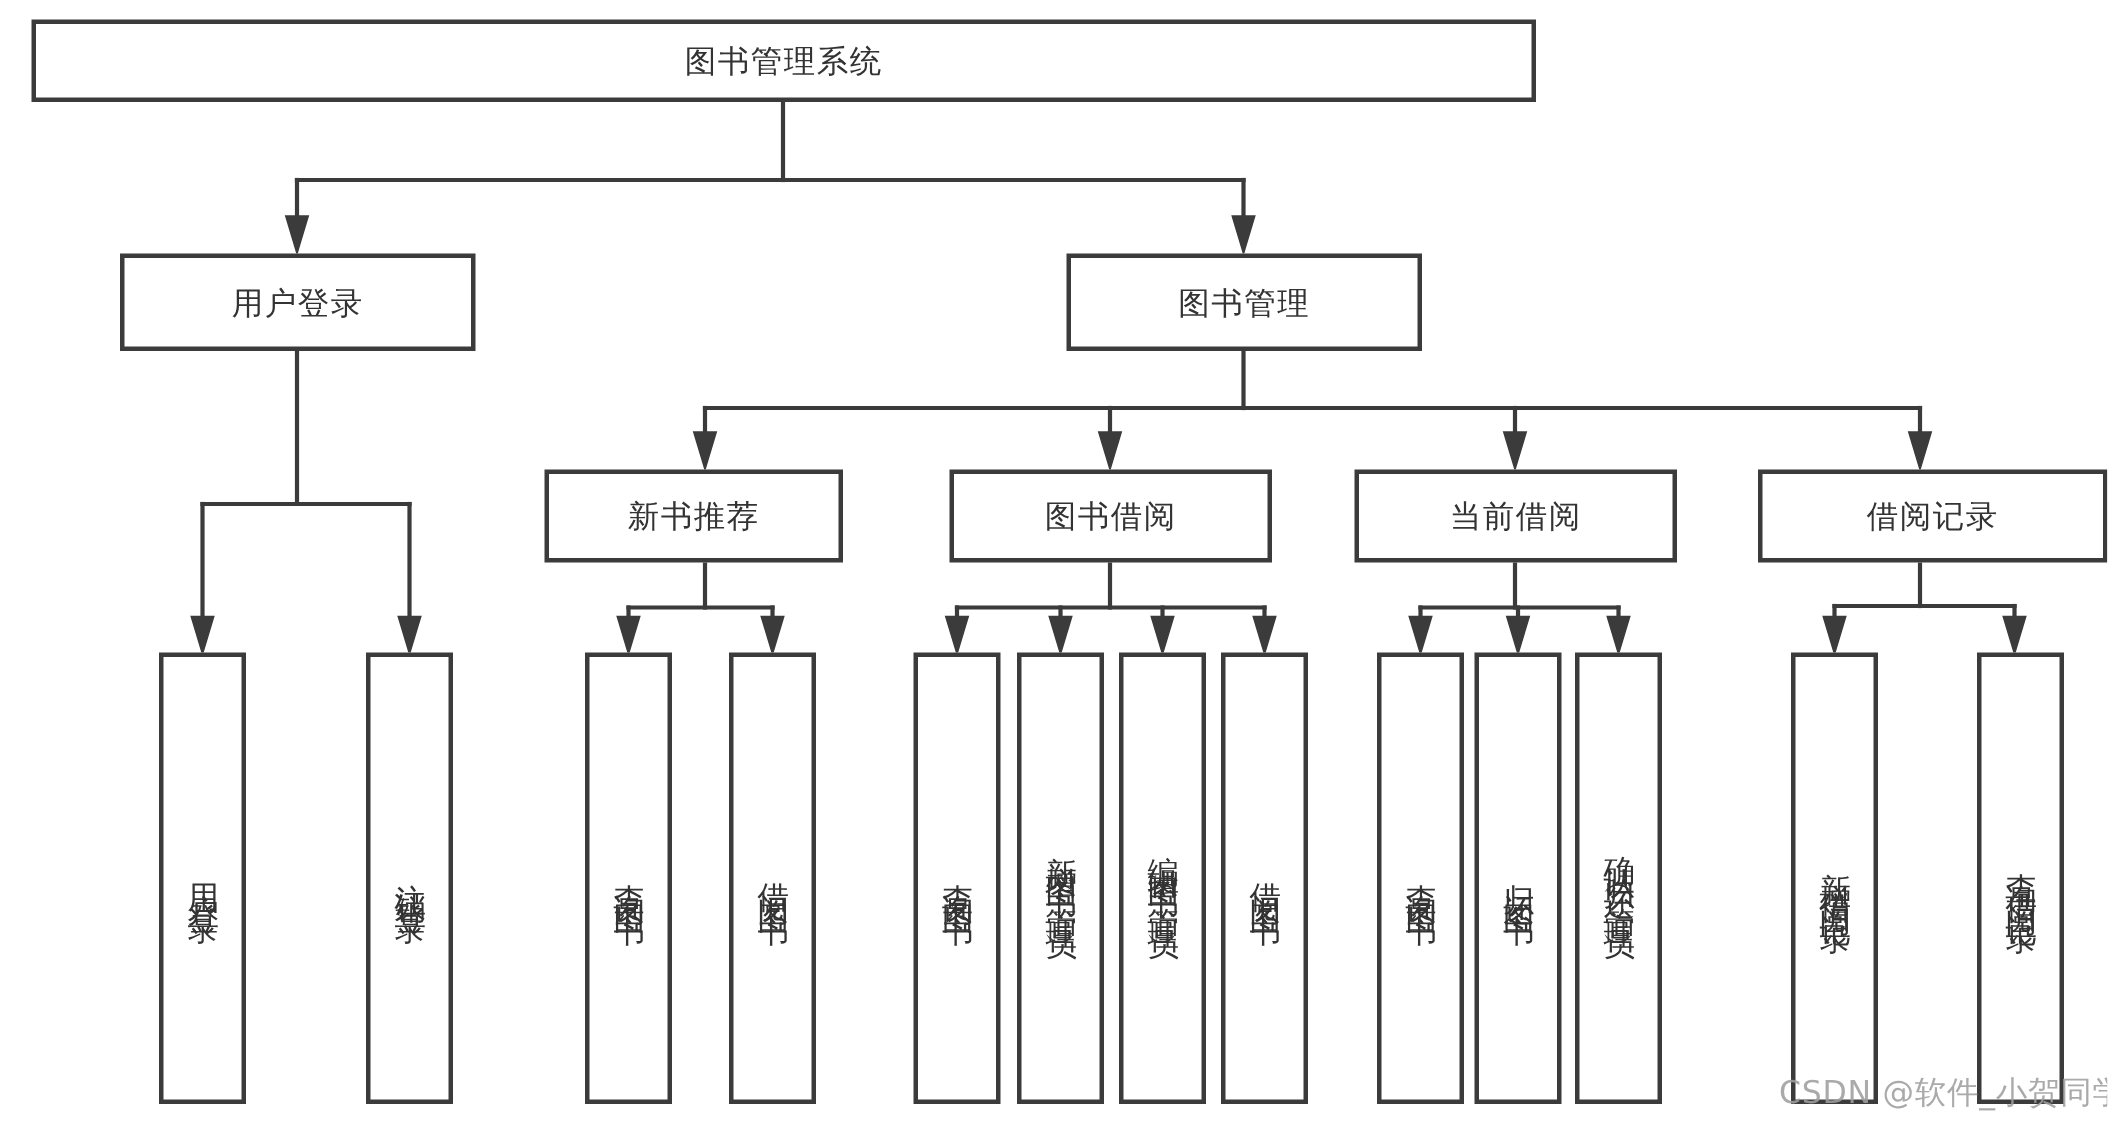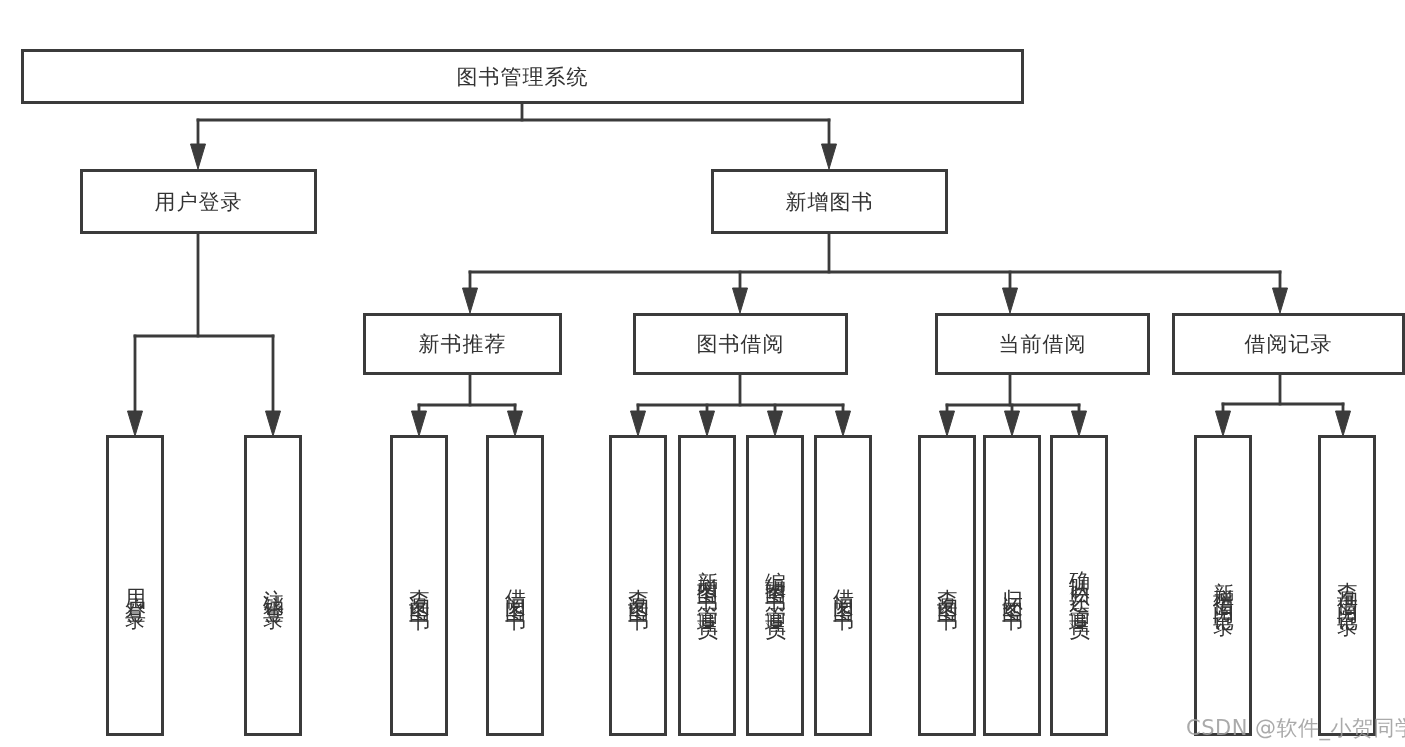--- a/index.html
+++ b/index.html
@@ -129,38 +129,38 @@
     <polygon points="1071.5,411 1086.5,411 1079,436"></polygon>
 
     <line x1="1280" y1="375" x2="1280" y2="404"></line>
     <line x1="1223" y1="404" x2="1343" y2="404"></line>
     <line x1="1223" y1="404" x2="1223" y2="413"></line>
     <polygon points="1215.5,411 1230.5,411 1223,436"></polygon>
     <line x1="1343" y1="404" x2="1343" y2="413"></line>
     <polygon points="1335.5,411 1350.5,411 1343,436"></polygon>
   </svg>
 
-  <div class="box h" style="left:21px; top:13px; width:1003px; height:55px;margin-top:36px;">
+  <div class="box h" style="left:21px; top:13px; width:1003px; height:55px;">
     <span>图书管理系统</span>
   </div>
 
   <div class="box h" style="left:80px; top:169px; width:237px; height:65px;">
     <span>用户登录</span>
   </div>
   <div class="box h" style="left:711px; top:169px; width:237px; height:65px;">
-    <span>新增图书</span>
+    <span>图书管理</span>
   </div>
 
   <div class="box h" style="left:363px; top:313px; width:199px; height:62px;">
     <span>新书推荐</span>
   </div>
   <div class="box h" style="left:633px; top:313px; width:215px; height:62px;">
     <span>图书借阅</span>
   </div>
-  <div class="box h" style="left:903px; top:313px; width:215px; height:62px;margin-left:32px;">
+  <div class="box h" style="left:903px; top:313px; width:215px; height:62px;">
     <span>当前借阅</span>
   </div>
   <div class="box h" style="left:1172px; top:313px; width:233px; height:62px;">
     <span>借阅记录</span>
   </div>
 
   <div class="box v" style="left:106px; top:435px; width:58px; height:301px;">
     <span class="vtext">用户登录</span>
   </div>
   <div class="box v" style="left:244px; top:435px; width:58px; height:301px;">

